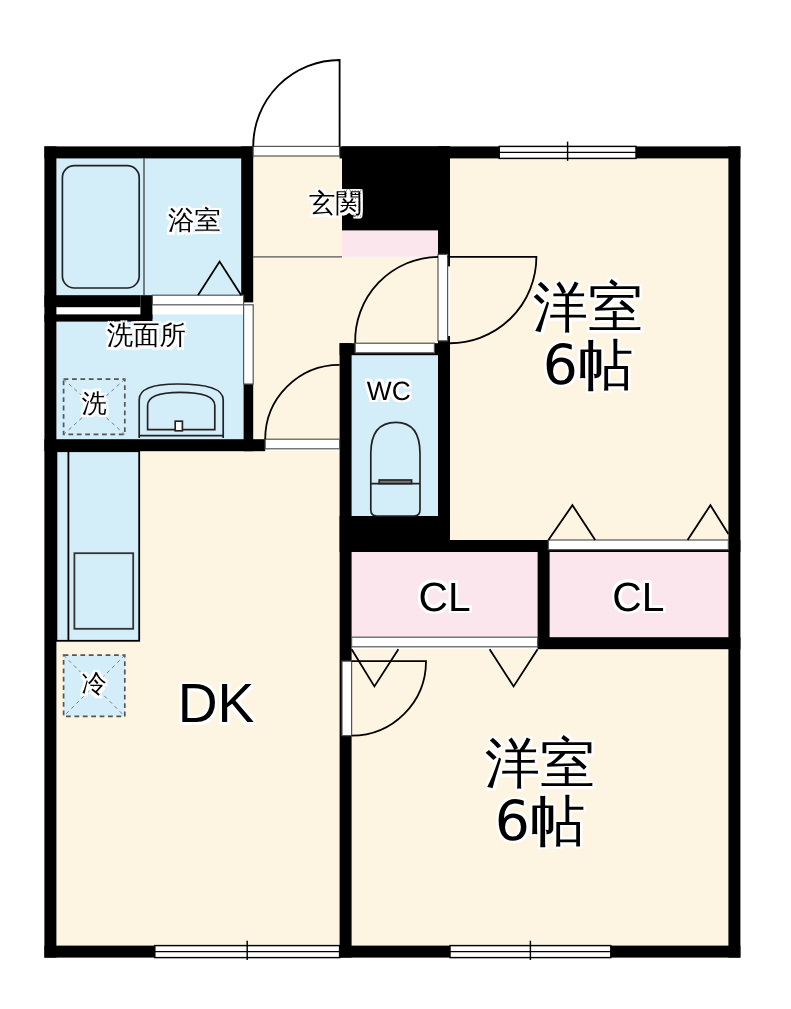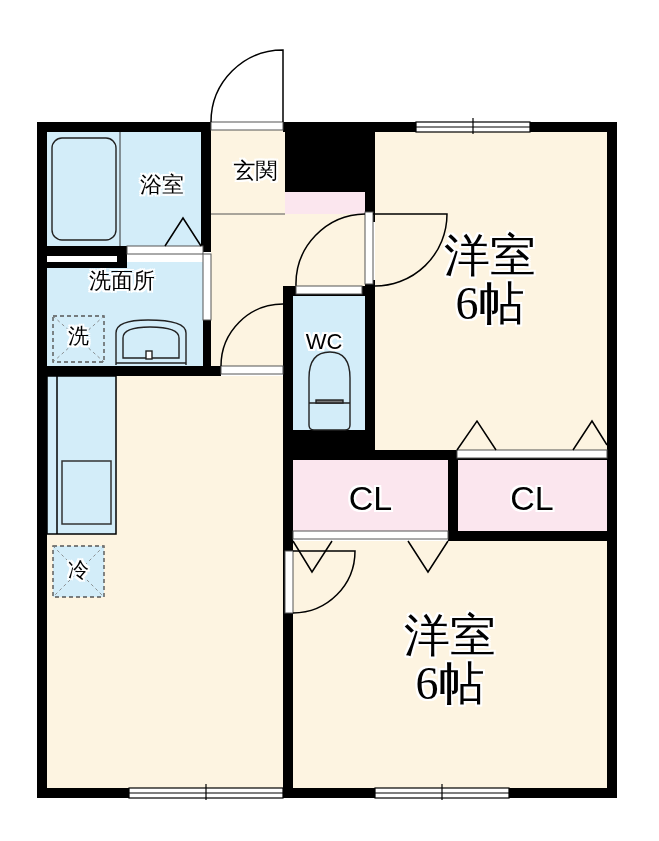--- a/index.html
+++ b/index.html
@@ -2,21 +2,21 @@
 <html><head>
 <meta charset="utf-8">
 <style>
   html,body{margin:0;padding:0;background:#ffffff;}
   body{width:659px;height:841px;position:relative;overflow:hidden;font-family:"DejaVu Sans","Liberation Sans",sans-serif;}
   #plan{position:absolute;left:0;top:0;width:659px;height:841px;}
   .label{position:absolute;color:#000;text-align:center;line-height:1.05;white-space:nowrap;
     text-shadow:
       -2px -2px 0 #fff, 2px -2px 0 #fff, -2px 2px 0 #fff, 2px 2px 0 #fff,
       0 -2px 0 #fff, 0 2px 0 #fff, -2px 0 0 #fff, 2px 0 0 #fff;}
-  .big{font-size:46px;font-family:Liberation Serif, serif;}
+  .big{font-size:46px;}
   .mid{font-size:34px;}
   .sm{font-size:22px;}
   .xs{font-size:21px;}
 </style>
 </head>
 <body>
 
 <svg id="plan" viewBox="0 0 659 841" xmlns="http://www.w3.org/2000/svg">
 
   <g>
@@ -151,37 +151,38 @@
     <line x1="309" y1="403" x2="350" y2="403"></line>
     <rect x="316" y="400" width="27" height="3" fill="#777"></rect>
 
     <line x1="211" y1="214" x2="285" y2="214" stroke="#555" stroke-width="1"></line>
   </g>
 </svg>
 
 <div class="label sm" style="left:124px;top:173px;width:76px;">
   <span>浴室</span>
 </div>
-<div class="label sm" style="left:212px;top:159px;width:87px;">
+<div class="label sm" style="left:212px;top:159px;width:87px;padding-left:24px;">
   <span>玄関</span>
 </div>
 <div class="label sm" style="left:60px;top:269px;width:124px;">
   <span>洗面所</span>
 </div>
 <div class="label xs" style="left:53px;top:325px;width:51px;">
   <span>洗</span>
 </div>
-<div class="label sm" style="left:293px;top:330px;width:62px;font-family:'Liberation Sans',sans-serif;">
+<div class="label sm" style="left:293px;top:314px;width:62px;font-family:'Liberation Sans',sans-serif;">
   <span>WC</span>
 </div>
 <div class="label xs" style="left:53px;top:559px;width:51px;">
   <span>冷</span>
 </div>
 
 <div class="label big" style="left:90px;top:562px;width:180px;font-family:'Liberation Sans',sans-serif;">
+  <div>DK</div>
 </div>
 
 <div class="label big" style="left:400px;top:232px;width:180px;">
   <div>洋室</div>
   <div>6帖</div>
 </div>
 
 <div class="label big" style="left:360px;top:612px;width:180px;">
   <div>洋室</div>
   <div>6帖</div>

